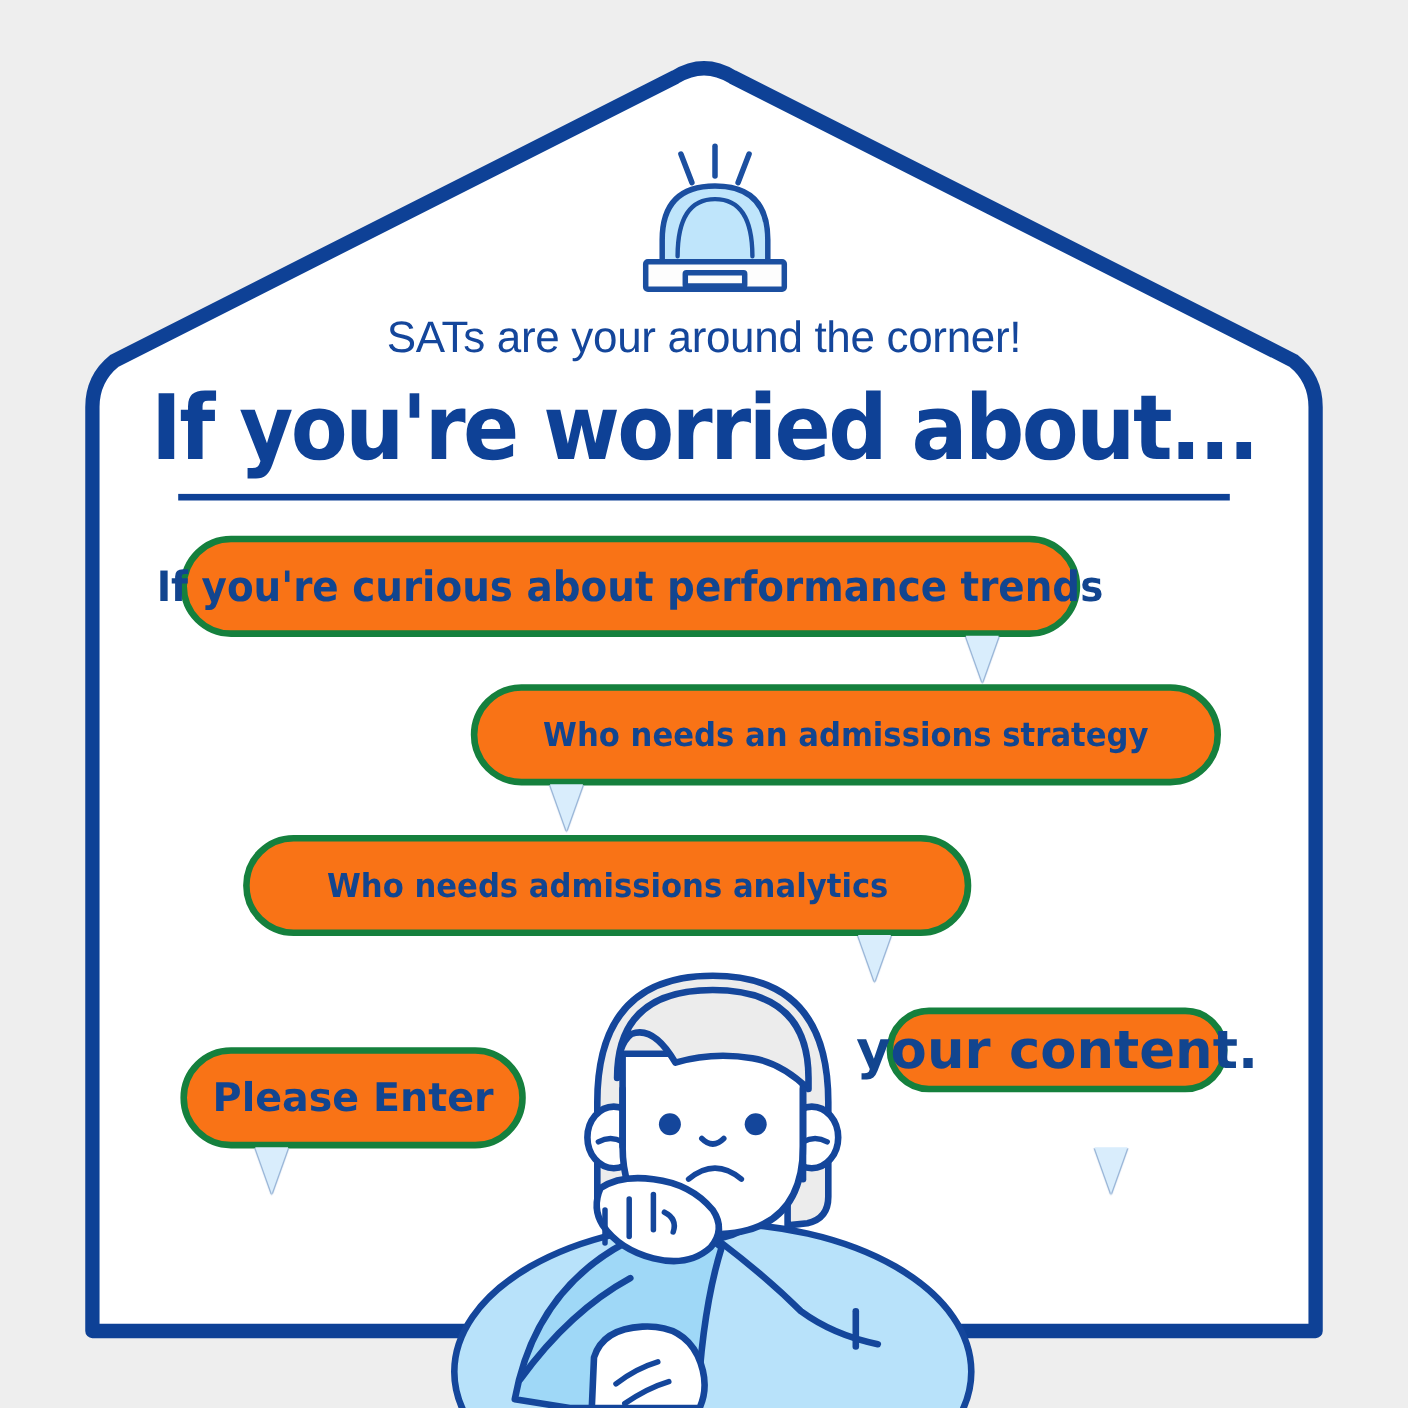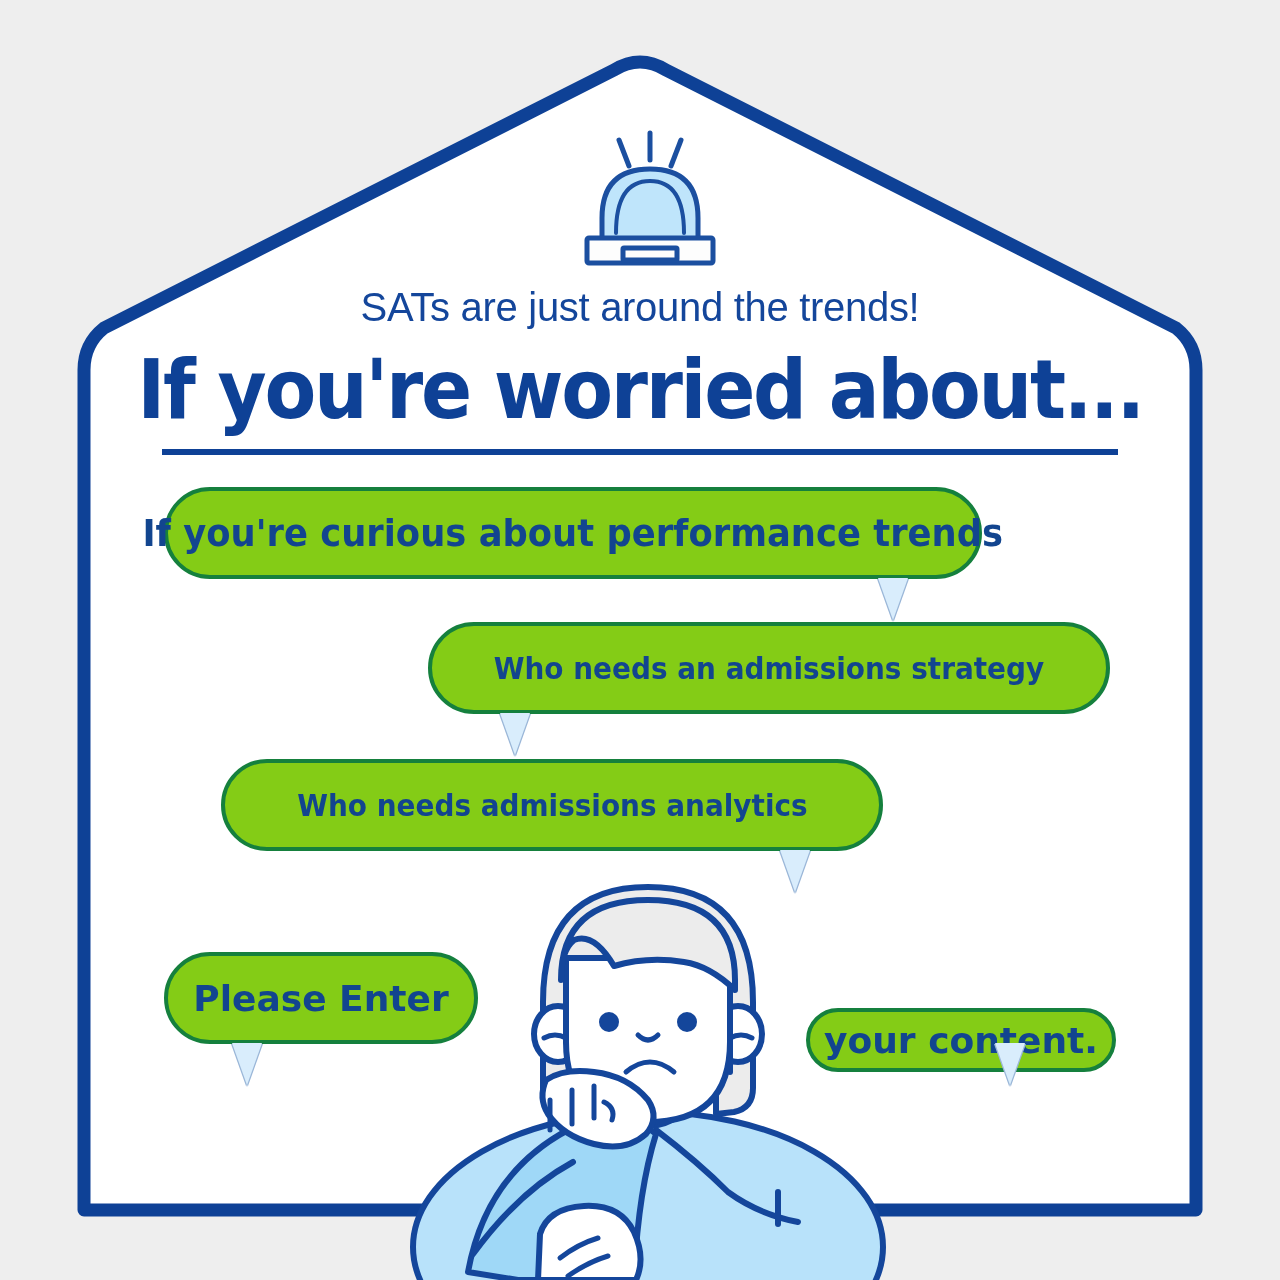--- a/index.html
+++ b/index.html
@@ -75,22 +75,22 @@
     top: 449px;
     width: 956px;
     height: 6px;
     background: #0e4196;
   }
 
   
   .bubble {
     position: absolute;
     box-sizing: border-box;
-    background: #84cc16;
-    border: 4px solid #15803d;
+    background: #f97316;
+    border: 6px solid #15803d;
     border-radius: 60px;
     color: #12458f;
     font-family: "DejaVu Sans", sans-serif;
     font-weight: 700;
     display: flex;
     align-items: center;
     justify-content: center;
     white-space: nowrap;
   }
 
@@ -118,21 +118,21 @@
 
   #bubble-2 { left: 428px; top: 622px; width: 682px; height: 92px; font-size: 30px; }
   #tail-2   { left: 500px; top: 713px; }
 
   #bubble-3 { left: 221px; top: 759px; width: 662px; height: 92px; font-size: 30px; }
   #tail-3   { left: 780px; top: 850px; }
 
   #bubble-4 { left: 164px; top: 952px; width: 314px; height: 92px; font-size: 36px; justify-content: center; }
   #tail-4   { left: 232px; top: 1043px; }
 
-  #bubble-5 { left: 806px; top: 1008px; width: 310px; height: 64px; font-size: 36px; }
+  #bubble-5 { left: 806px; top: 916px; width: 310px; height: 77px; font-size: 48px; }
   #tail-5   { left: 995px; top: 1043px; }
 
   
   #character {
     position: absolute;
     left: 398px;
     top: 862px;
     width: 500px;
     height: 418px;
   }
@@ -160,21 +160,21 @@
       <line x1="75" y1="5" x2="75" y2="32"></line>
       <line x1="106" y1="12" x2="96" y2="38"></line>
     </g>
     <path d="M 27 112 L 27 90 Q 27 41 75 41 Q 123 41 123 90 L 123 112 Z" fill="#bfe5fb" stroke="#1b4fa0" stroke-width="5" stroke-linejoin="round"></path>
     <path d="M 41 105 Q 41 53 75 53 Q 109 53 109 105" fill="none" stroke="#1b4fa0" stroke-width="4" stroke-linecap="round"></path>
     <rect x="12" y="110" width="126" height="25" rx="2" fill="#fdfdfd" stroke="#1b4fa0" stroke-width="5"></rect>
     <rect x="48" y="120" width="54" height="12" rx="1" fill="#fdfdfd" stroke="#1b4fa0" stroke-width="5"></rect>
   </svg>
 
   <div id="subtitle">
-    <span>SATs are just around the trends!</span>
+    <span>SATs are your around the corner!</span>
   </div>
 
   <div id="main-title">
     <span>If you're worried about...</span>
   </div>
 
   <div id="title-rule"></div>
 
   <div class="bubble" id="bubble-1">
     <span class="btext">If you're curious about performance trends</span>

